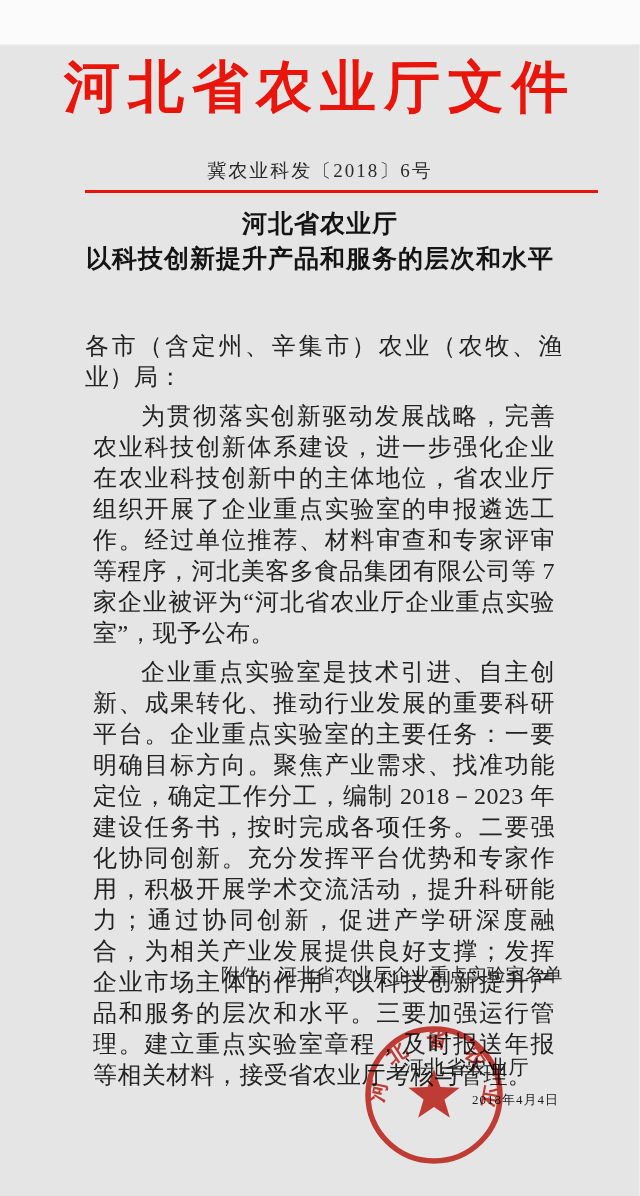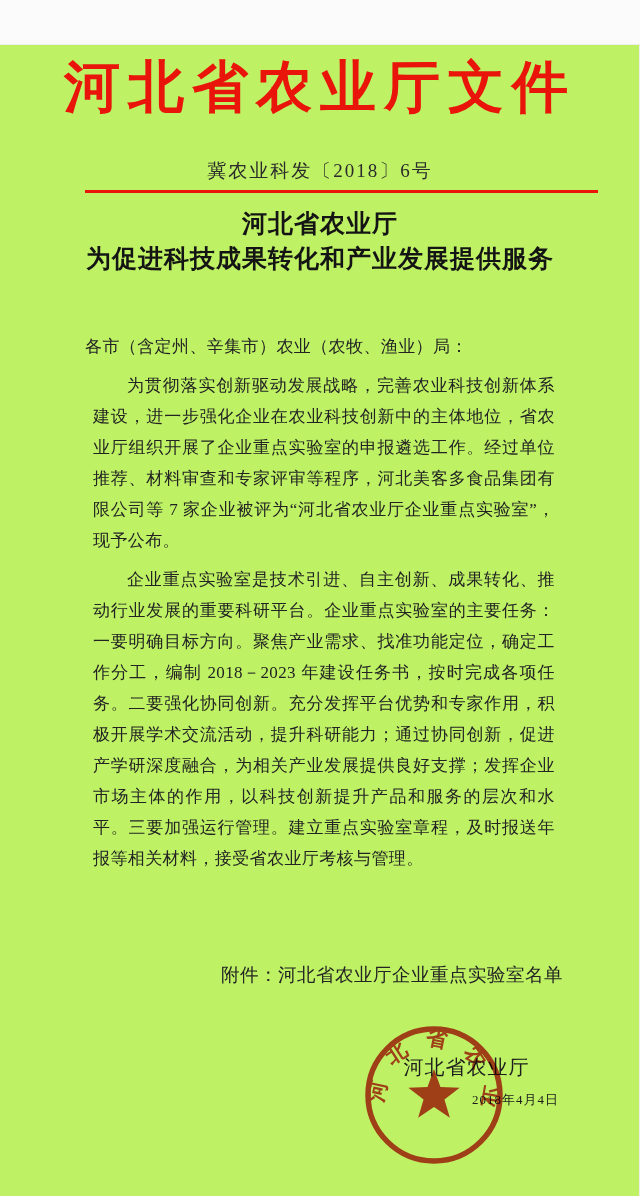--- a/index.html
+++ b/index.html
@@ -1,21 +1,21 @@
 <!DOCTYPE html>
 <html><head>
 <meta charset="utf-8">
 <style>
   html,body{margin:0;padding:0;}
   body{
     width:640px;height:1196px;position:relative;overflow:hidden;
     background:#ffffff;
     font-family:"Liberation Serif","DejaVu Serif",serif;
   }
-  .page{position:absolute;inset:0;background:#bef264;border-right:1px solid #ececec;}
+  .page{position:absolute;inset:0;background:#e5e5e5;border-right:1px solid #ececec;}
   .band-top{
     position:absolute;left:0;top:0;width:640px;height:44px;
     background:#fbfbfb;border-bottom:1px solid #eeeeee;
   }
   .header-title{
     position:absolute;left:0;top:54px;width:640px;
     text-align:center;font-size:56px;font-weight:bold;
     letter-spacing:8px;color:#e9140a;line-height:66px;
     white-space:nowrap;
   }
@@ -27,21 +27,21 @@
     position:absolute;left:85px;top:190px;width:513px;height:3px;
     background:#e9140a;
   }
   .doc-title{
     position:absolute;left:40px;top:206px;width:560px;
     text-align:center;font-size:25px;font-weight:bold;color:#141414;
     line-height:35px;letter-spacing:1px;
   }
   .body-text{
     position:absolute;left:85px;top:331px;width:478px;
-    font-size:17px;line-height:31px;color:#232323;
+    font-size:24px;line-height:31px;color:#232323;
     text-align:justify;letter-spacing:0.4px;
   }
   .body-text .para{text-indent:2em;margin:8px;}
   .salutation{text-indent:0;margin:0;}
   .attachment{
     position:absolute;left:85px;top:962px;width:478px;
     font-size:18.5px;color:#232323;text-indent:2em;letter-spacing:0.5px;text-align:right;
   }
   .signature{
     position:absolute;top:1054px;right:80px;width:185px;
@@ -68,21 +68,21 @@
   <div class="band-top"></div>
 
   <div class="header-title">河北省农业厅文件</div>
 
   <div class="doc-number">冀农业科发〔2018〕6号</div>
 
   <div class="red-rule"></div>
 
   <div class="doc-title">
     <div>河北省农业厅</div>
-    <div>为促进科技成果转化和产业发展提供服务</div>
+    <div>以科技创新提升产品和服务的层次和水平</div>
   </div>
 
   <div class="body-text">
     <p class="salutation">各市（含定州、辛集市）农业（农牧、渔业）局：</p>
     <p class="para">为贯彻落实创新驱动发展战略，完善农业科技创新体系建设，进一步强化企业在农业科技创新中的主体地位，省农业厅组织开展了企业重点实验室的申报遴选工作。经过单位推荐、材料审查和专家评审等程序，河北美客多食品集团有限公司等 7 家企业被评为“河北省农业厅企业重点实验室”，现予公布。</p>
     <p class="para">企业重点实验室是技术引进、自主创新、成果转化、推动行业发展的重要科研平台。企业重点实验室的主要任务：一要明确目标方向。聚焦产业需求、找准功能定位，确定工作分工，编制 2018－2023 年建设任务书，按时完成各项任务。二要强化协同创新。充分发挥平台优势和专家作用，积极开展学术交流活动，提升科研能力；通过协同创新，促进产学研深度融合，为相关产业发展提供良好支撑；发挥企业市场主体的作用，以科技创新提升产品和服务的层次和水平。三要加强运行管理。建立重点实验室章程，及时报送年报等相关材料，接受省农业厅考核与管理。</p>
   </div>
 
   <div class="attachment">附件：河北省农业厅企业重点实验室名单</div>
 

